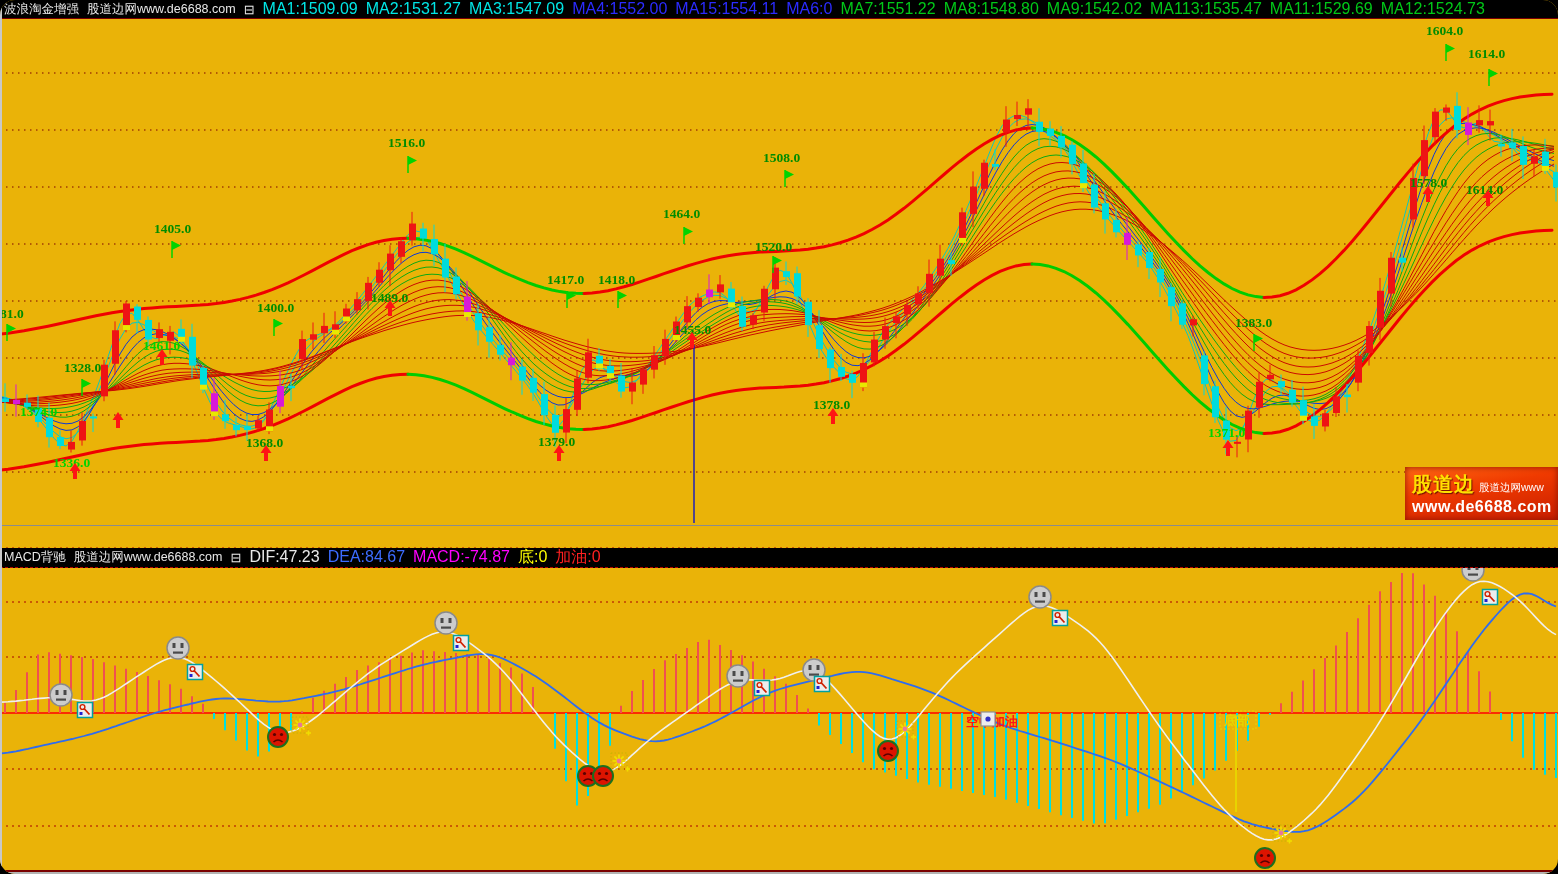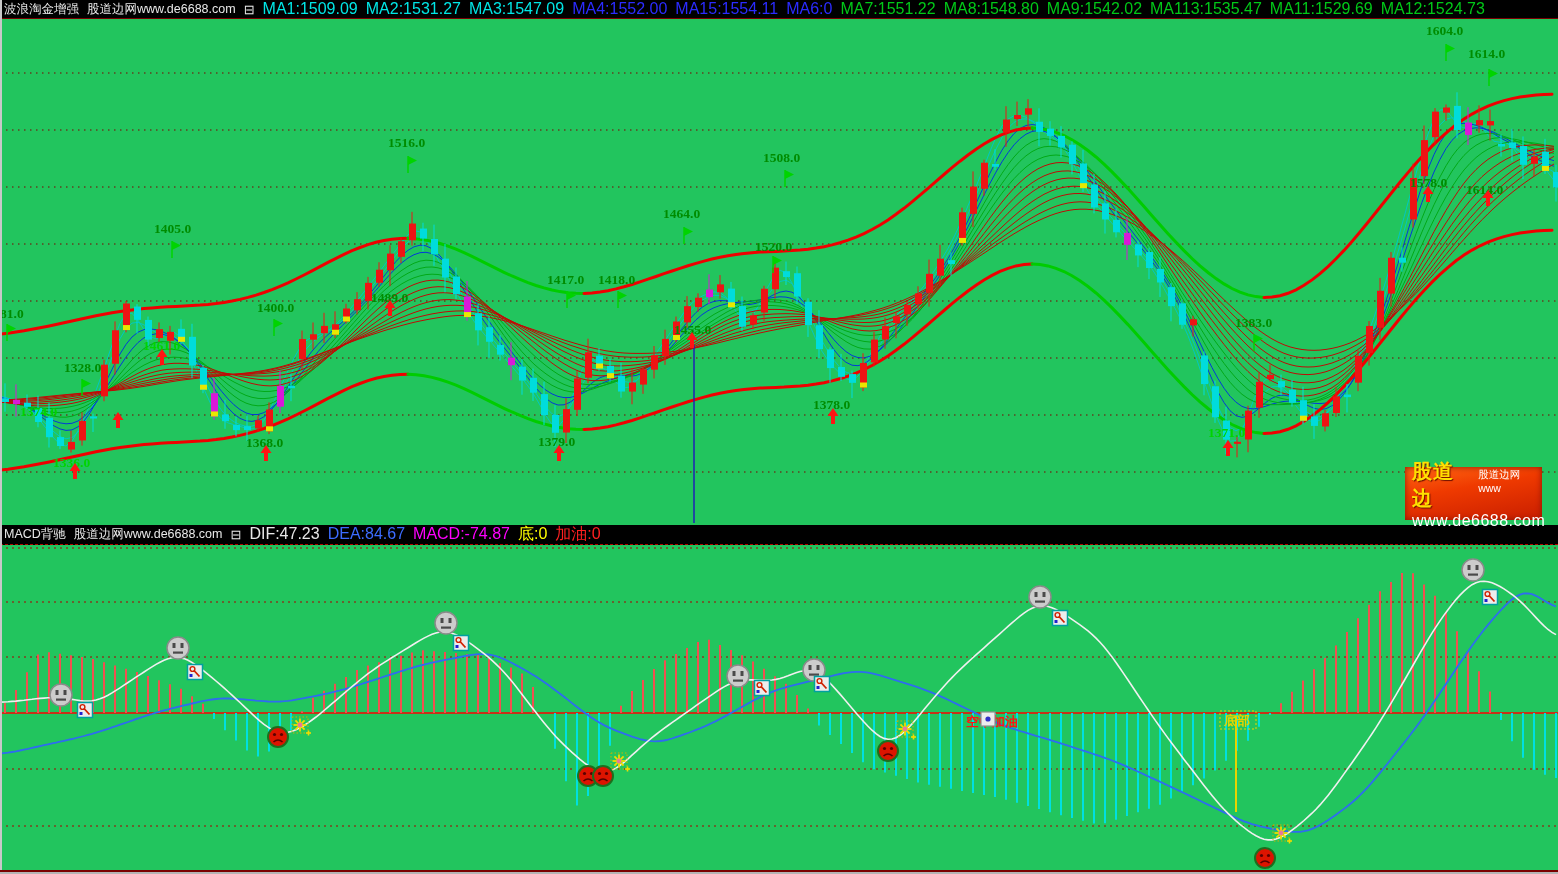--- a/index.html
+++ b/index.html
@@ -1,37 +1,37 @@
 <!DOCTYPE html>
 <html><head>
 <meta charset="utf-8">
 <style>
   html,body{margin:0;padding:0;background:#000;}
-  .screen{position:relative;width:1558px;height:874px;background:#22c55e;overflow:hidden;
-          font-family:"Liberation Sans",sans-serif;}
+  .screen{position:relative;width:1558px;height:874px;background:#eab308;overflow:hidden;
+          font-family:"Liberation Sans",sans-serif;border-radius:15px;}
   .hdr{position:absolute;left:0;width:1558px;height:19px;background:#000;display:flex;
        align-items:center;gap:8px;padding-left:4px;white-space:nowrap;z-index:5;box-sizing:border-box;}
   .main-hdr{top:0;border-bottom:1px solid #7a0000;}
-  .macd-hdr{top:525px;height:20px;border-bottom:1px dashed #b40000;}
+  .macd-hdr{top:548px;height:20px;border-bottom:1px dashed #b40000;}
   .hdr .t{color:#e8e8e8;font-size:12.5px;}
   .hdr .seg{font-size:16px;}
   .hdr .picon{color:#e8e8e8;font-size:13px;}
   .pane-sep{position:absolute;left:0;top:525px;width:1558px;height:1px;background:#8c8c8c;z-index:4;}
   .left-border{position:absolute;left:0;top:0;width:2px;height:874px;background:#c8c8c8;z-index:6;}
   .bot-red{position:absolute;left:0;top:870px;width:1558px;height:2px;background:#7a0000;z-index:6;}
   .bot-white{position:absolute;left:0;top:872px;width:1558px;height:2px;background:#b4b4b4;z-index:6;}
   svg#chart{position:absolute;left:0;top:0;z-index:1;}
-  .logo{position:absolute;left:1405px;top:467px;width:137px;height:53px;z-index:7;
+  .logo{position:absolute;left:1405px;top:467px;width:153px;height:53px;z-index:7;
         background:linear-gradient(170deg,#ff6a14 0%,#ef3a00 40%,#c81e00 100%);
         display:flex;flex-direction:column;justify-content:center;padding-left:7px;box-sizing:border-box;
         box-shadow:inset 0 0 6px #8c1400;cursor:pointer;}
   .logo .row1{display:flex;align-items:baseline;gap:4px;}
   .logo .brand{color:#ffe000;font-weight:bold;font-size:20px;letter-spacing:1px;text-shadow:1px 1px 1px #6e1000;}
   .logo .tag{color:#ffffff;font-size:10.5px;}
-  .logo .url{color:#ffffff;font-weight:normal;font-size:16px;letter-spacing:.5px;}
+  .logo .url{color:#ffffff;font-weight:bold;font-size:16px;letter-spacing:.5px;}
 </style>
 </head>
 <body>
 
 <div class="screen">
 
   <div class="hdr main-hdr">
     <span class="t">波浪淘金增强</span>
     <span class="t">股道边网www.de6688.com</span>
     <span class="picon">⊟</span>

